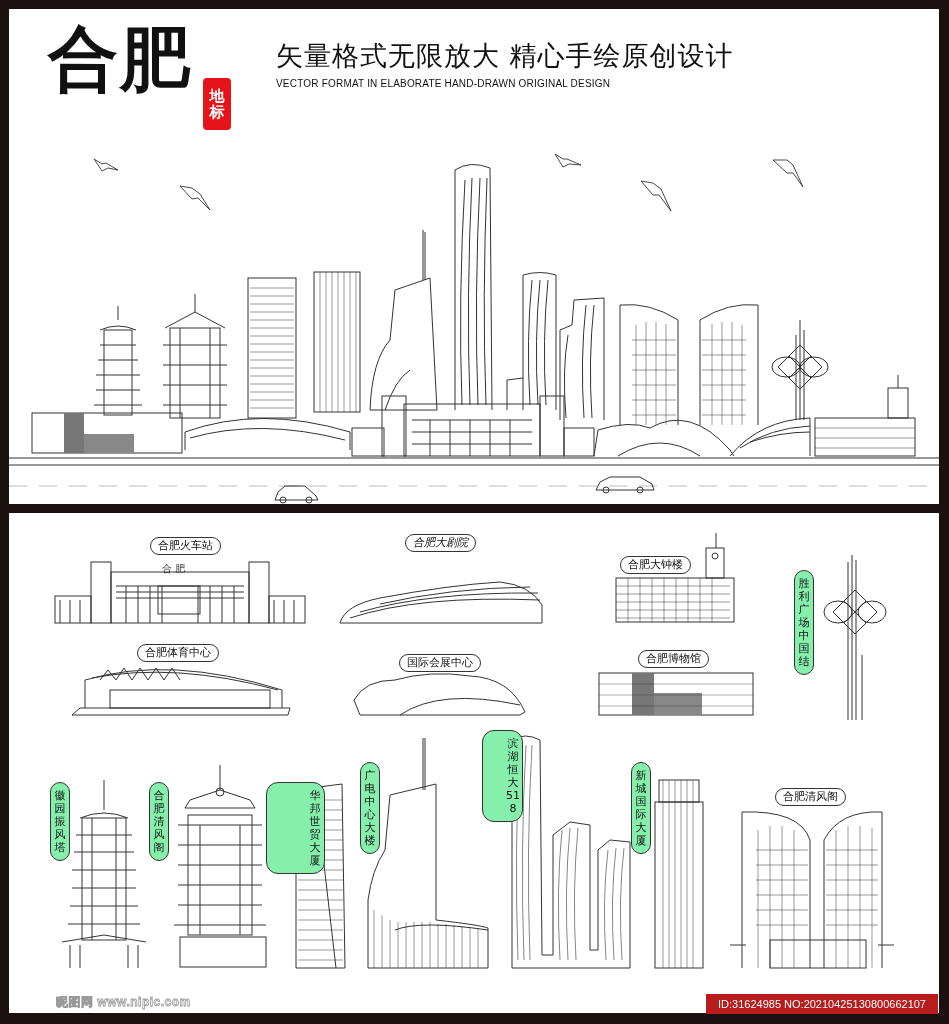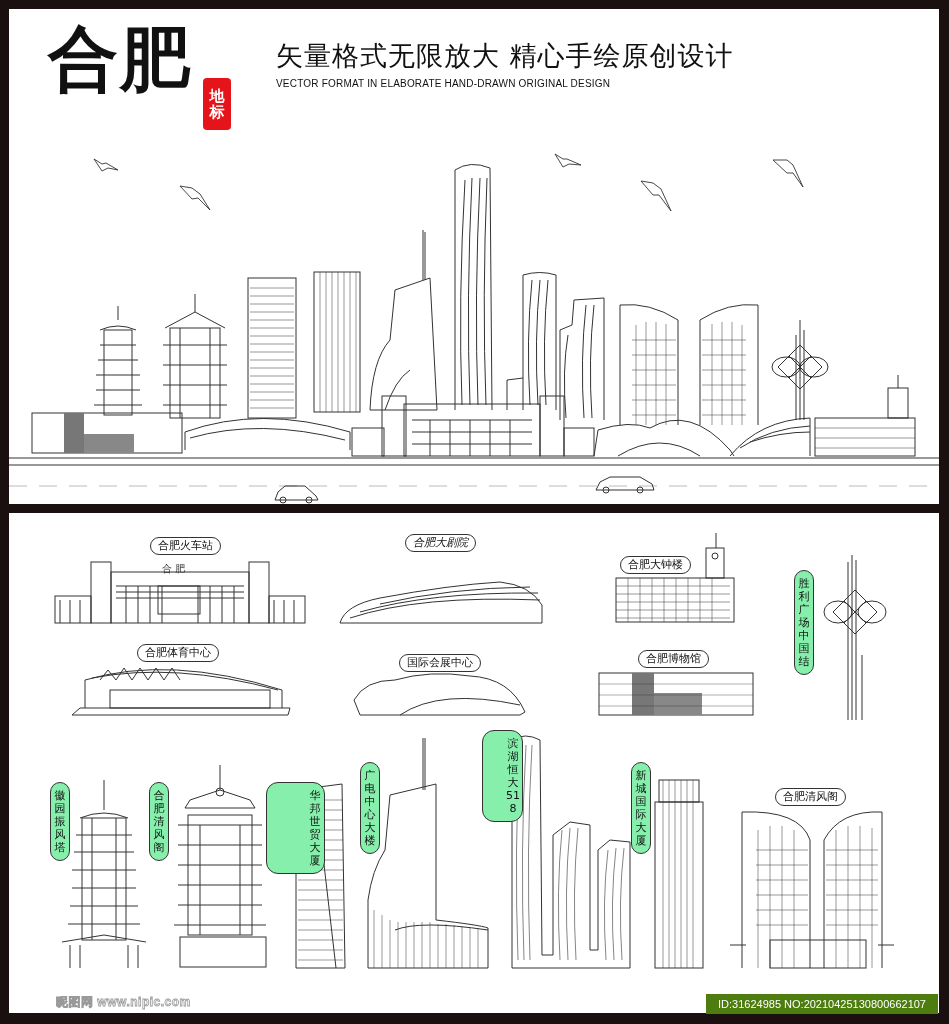--- a/index.html
+++ b/index.html
@@ -9,21 +9,21 @@
   .top-panel{left:9px;top:9px;width:930px;height:495px;}
   .bottom-panel{left:9px;top:513px;width:930px;height:500px;}
   .city-title{position:absolute;left:48px;top:24px;font-size:70px;font-weight:bold;color:#111;letter-spacing:2px;line-height:1;}
   .seal{position:absolute;left:203px;top:78px;width:28px;height:52px;background:#e5141b;border-radius:4px;color:#fff;font-size:15px;font-weight:bold;display:flex;flex-direction:column;align-items:center;justify-content:center;line-height:1.1;}
   .slogan{position:absolute;left:276px;top:38px;font-size:27px;color:#111;letter-spacing:1px;white-space:nowrap;}
   .slogan-en{position:absolute;left:276px;top:78px;font-size:10px;color:#111;letter-spacing:0.2px;white-space:nowrap;font-family:"Liberation Sans",sans-serif;}
   svg{position:absolute;left:0;top:0;}
   .lbl{position:absolute;border:1.2px solid #333;border-radius:12px;background:#fff;color:#111;font-size:11px;white-space:nowrap;padding:1px 7px;line-height:14px;}
   .vlbl{position:absolute;border:1.2px solid #333;border-radius:12px;background:#86efac;color:#111;font-size:11px;width:14px;padding:6px 2px;line-height:13px;text-align:center;word-break:break-all;}
   .wm-left{position:absolute;left:12px;top:994px;font-size:12px;color:#fff;-webkit-text-stroke:0.8px #999;font-weight:bold;letter-spacing:0.5px;font-family:"Liberation Sans",sans-serif;margin-left:44px;}
-  .wm-right{position:absolute;left:706px;top:994px;width:232px;height:20px;background:#4d7c0f;color:#fff;font-size:11px;line-height:20px;text-align:center;font-family:"Liberation Sans",sans-serif;}
+  .wm-right{position:absolute;left:706px;top:994px;width:232px;height:20px;background:#b91c1c;color:#fff;font-size:11px;line-height:20px;text-align:center;font-family:"Liberation Sans",sans-serif;}
 </style>
 </head>
 <body>
 
 <div class="frame"></div>
 <div class="panel top-panel"></div>
 <div class="panel bottom-panel"></div>
 
 <div class="city-title">合肥</div>
 <div class="seal">

